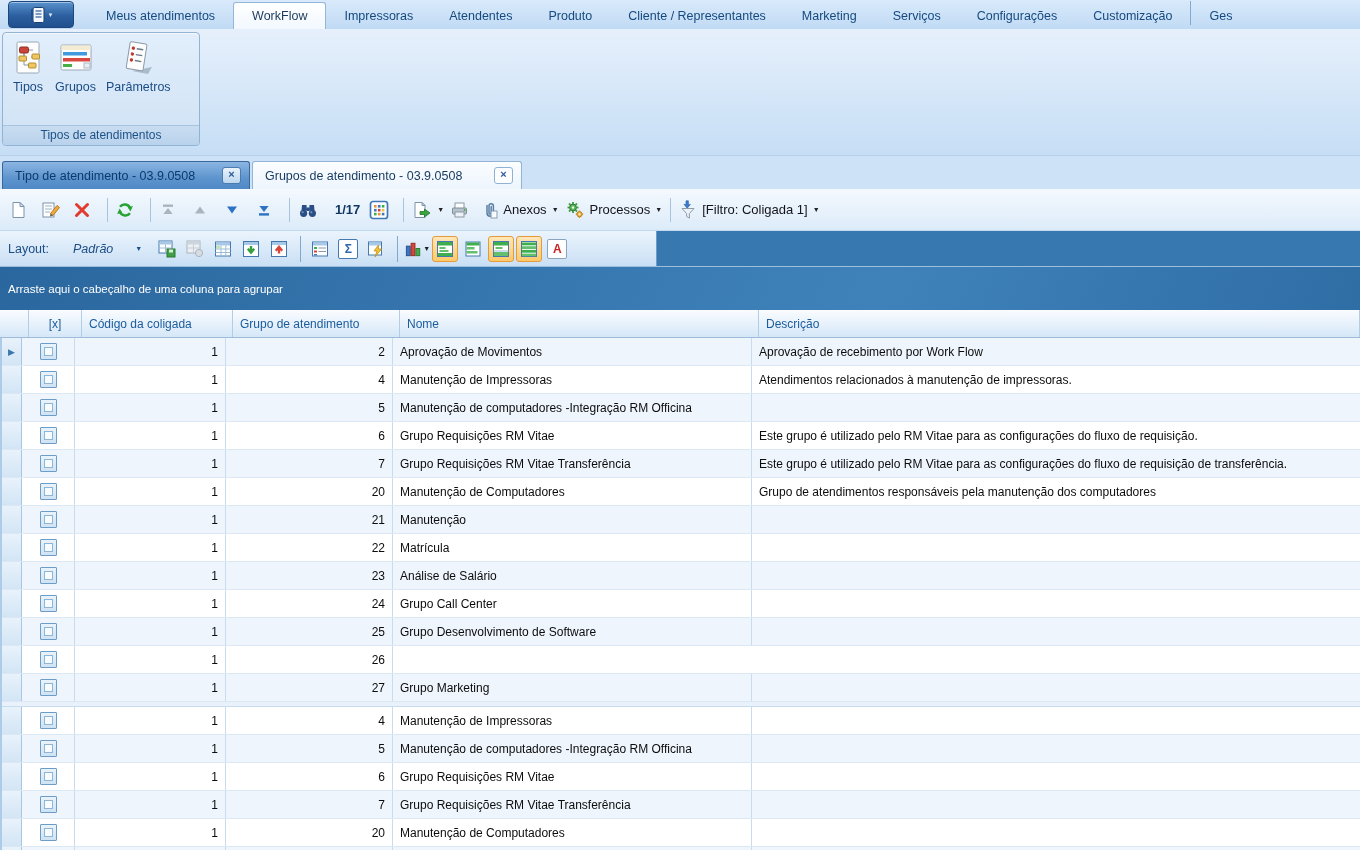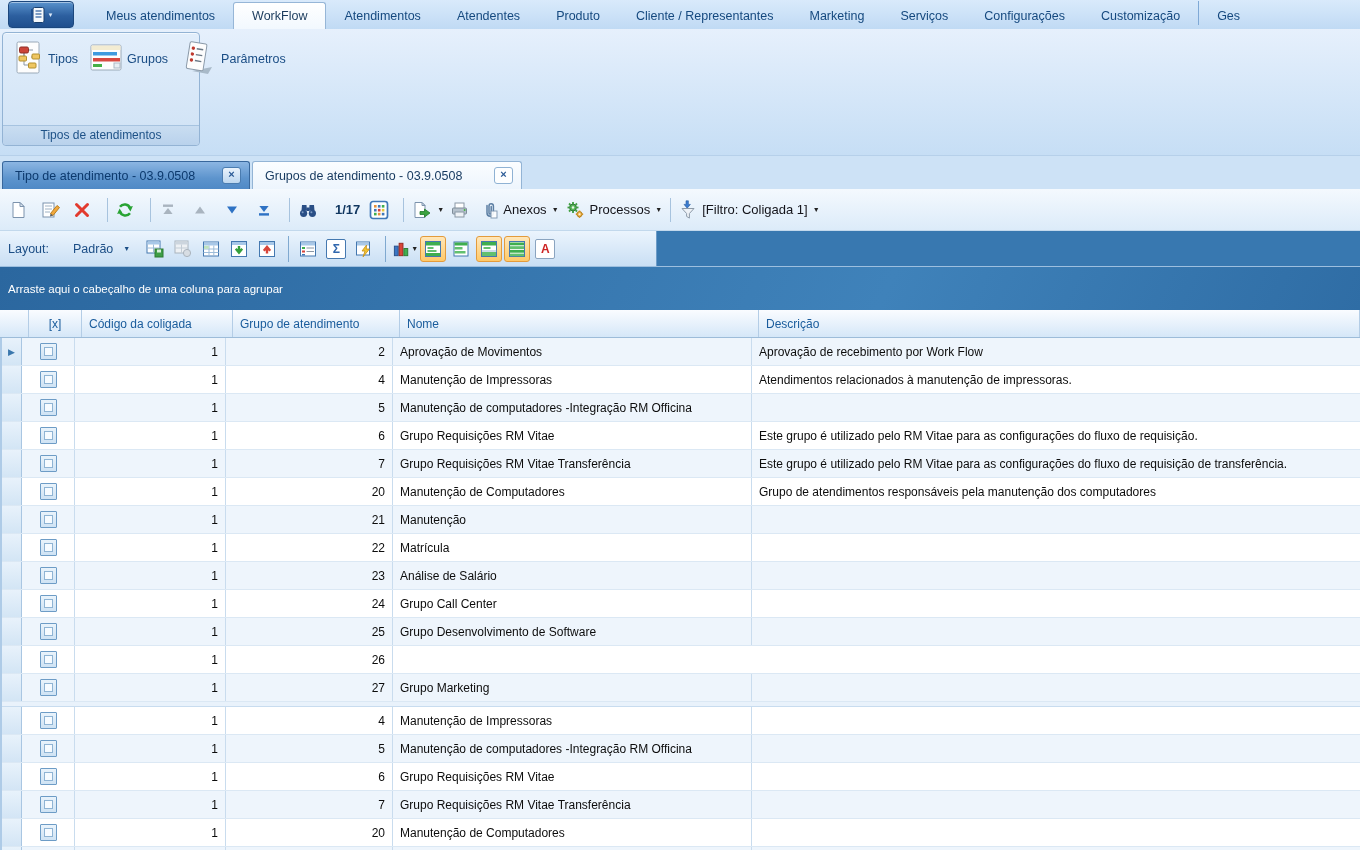--- a/index.html
+++ b/index.html
@@ -45,21 +45,21 @@
     padding:3px 0 0 2px;
   }
   .ribbon-group{
     width:196px;height:112px;
     border:1px solid #93b3d4;border-radius:4px;
     background:linear-gradient(#e2eefb,#cfe2f5);
     display:flex;flex-direction:column;
     box-shadow:inset 0 1px 0 #f4f9fe;
   }
   .rg-buttons{flex:1;display:flex;align-items:flex-start;padding:6px 4px 0 6px;gap:6px;}
-  .rg-btn{display:flex;flex-direction:row;align-items:center;gap:3px;cursor:pointer;padding:2px 2px;border-radius:3px;}
+  .rg-btn{display:flex;flex-direction:column;align-items:center;gap:3px;cursor:pointer;padding:2px 2px;border-radius:3px;}
   .rg-btn span{font-size:12.5px;color:#1a4d85;}
   .rg-caption{
     height:19px;line-height:18px;text-align:center;
     font-size:12px;color:#1e5287;
     background:linear-gradient(#c9ddf1,#b9d2ec);
     border-top:1px solid #a6c3e0;border-radius:0 0 4px 4px;
   }
 
   
   .doc-tabbar{
@@ -100,21 +100,21 @@
   .counter{font-size:13px;color:#10365f;margin:0 6px 0 8px;font-weight:bold;}
 
   
   .layout-bar{height:35px;flex:0 0 35px;background:#3878b0;display:flex;}
   .lb-left{
     width:648px;height:100%;display:flex;align-items:center;padding-left:8px;
     background:linear-gradient(#ebf4fd,#c9dff4);
     border-right:1px solid #6c9cc8;
   }
   .lb-label{font-size:12.5px;color:#1c4e86;margin-right:24px;}
-  .lb-preset{display:flex;align-items:center;gap:10px;font-size:12.5px;color:#1c4e86;margin-right:12px;cursor:pointer;}
+  .lb-preset{display:flex;align-items:center;gap:22px;font-size:12.5px;color:#1c4e86;margin-right:12px;cursor:pointer;font-style:italic;}
   .lb-preset .caret{color:#1c4e86;}
   .lbtn{width:26px;height:26px;display:flex;align-items:center;justify-content:center;border-radius:3px;cursor:pointer;margin-right:2px;}
   .lbtn.on{background:linear-gradient(#ffe7ba,#ffc968);border:1px solid #e39b3c;width:24px;height:24px;}
   .lsep{width:1px;height:26px;background:#7fa9d0;margin:0 6px;}
   .glyph-icon{width:18px;height:18px;border:1px solid #4478b0;background:#fff;border-radius:2px;
       display:flex;align-items:center;justify-content:center;font-size:12px;font-weight:bold;color:#2f66ad;}
   .glyph-icon.reda{color:#cc2222;border-color:#8aa4c0;}
 
   
   .groupby-bar{
@@ -170,21 +170,21 @@
         <rect x="3" y="1.5" width="11" height="15" rx="1.5" fill="#f4f8fc" stroke="#173f6f"></rect>
         <line x1="5.5" y1="5" x2="11.5" y2="5" stroke="#2c5f9e" stroke-width="1.2"></line>
         <line x1="5.5" y1="8" x2="11.5" y2="8" stroke="#2c5f9e" stroke-width="1.2"></line>
         <line x1="5.5" y1="11" x2="11.5" y2="11" stroke="#2c5f9e" stroke-width="1.2"></line>
         <rect x="1" y="3" width="2" height="12" fill="#1f4f8e"></rect>
       </svg>
       <span class="app-caret">▾</span>
     </div>
     <div class="rtab">Meus atendimentos</div>
     <div class="rtab active">WorkFlow</div>
-    <div class="rtab">Atendimentos</div>
+    <div class="rtab">Impressoras</div>
     <div class="rtab">Atendentes</div>
     <div class="rtab">Produto</div>
     <div class="rtab">Cliente / Representantes</div>
     <div class="rtab">Marketing</div>
     <div class="rtab">Serviços</div>
     <div class="rtab">Configurações</div>
     <div class="rtab">Customização</div>
     <div class="rtab-sep"></div>
     <div class="rtab">Ges</div>
   </div>

